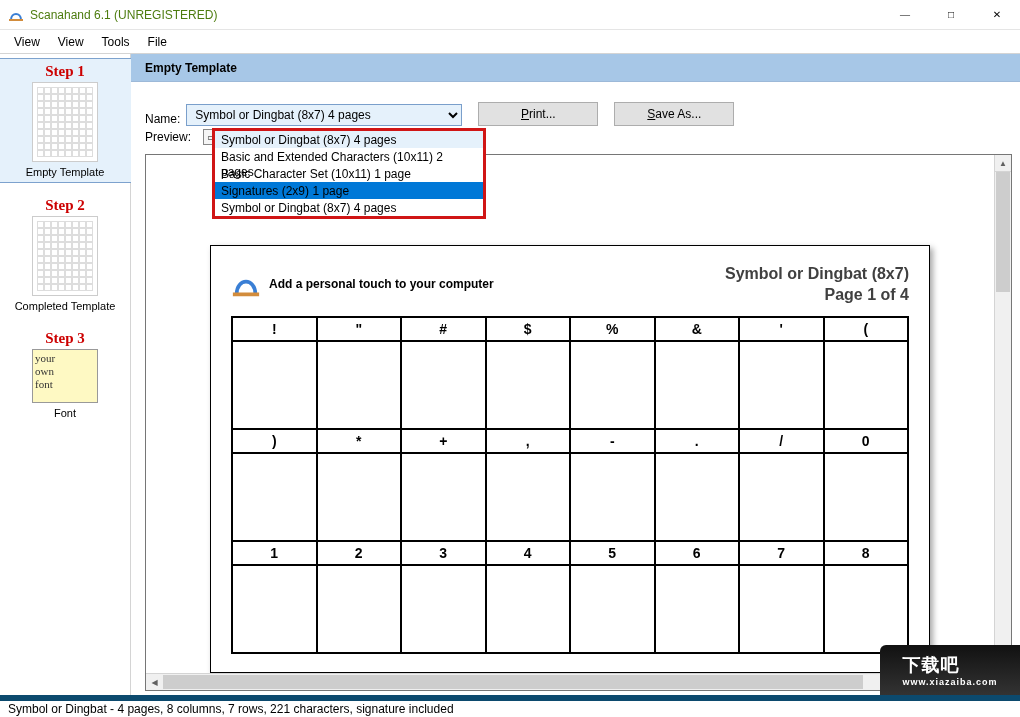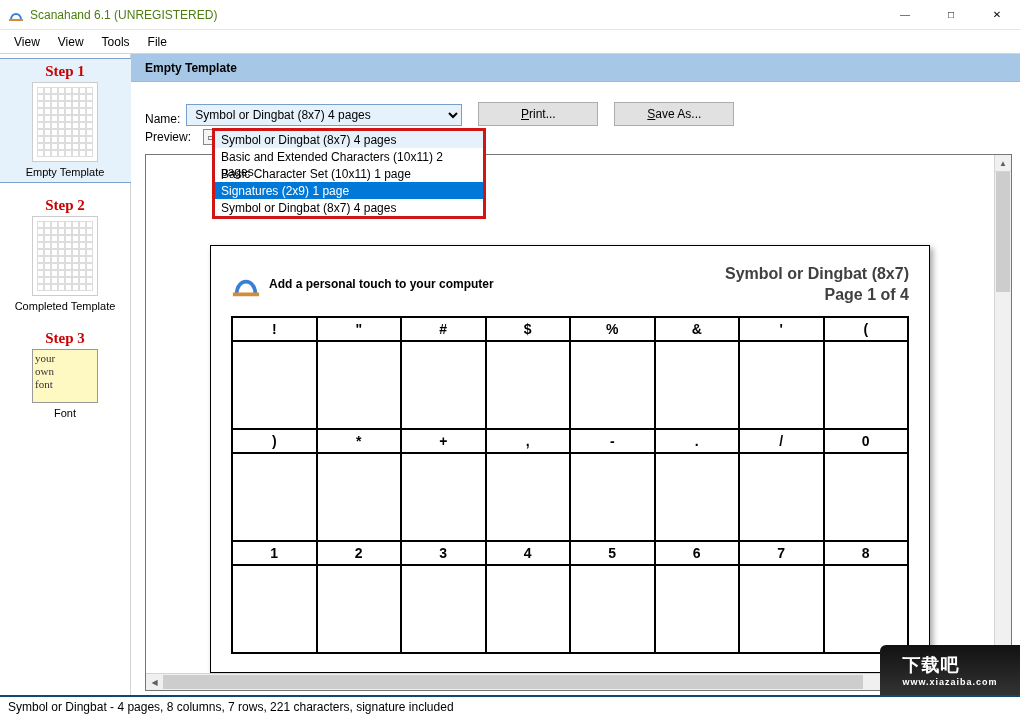--- a/index.html
+++ b/index.html
@@ -38,21 +38,21 @@
 
 .preview-row { display: flex; align-items: center; padding-left: 14px; height: 22px; position: relative; }
 .preview-row .lbl { font-size: 12px; }
 .zoom-icons { margin-left: 12px; display: flex; gap: 4px; align-items: center; }
 .zoom-icon { width: 16px; height: 16px; border: 1px solid #888; display: flex; align-items: center; justify-content: center; font-size: 8px; background: #f5f5f5; }
 
 
 .dropdown-list { position: absolute; left: 212px; top: 128px; width: 274px; background: #fff; border: 3px solid #d01515; z-index: 100; }
 .dropdown-list .opt { padding: 2px 6px; font-size: 12px; height: 17px; line-height: 15px; }
 .dropdown-list .opt.selected { background: #e5f1fb; }
-.dropdown-list .opt.highlighted { background: #0078d7; color: #ffffff; }
+.dropdown-list .opt.highlighted { background: #0078d7; color: #000000; }
 
 
 .preview-area { flex: 1; margin: 6px 8px 4px 14px; border: 1px solid #767676; position: relative; background: #aaa; overflow: hidden; }
 .preview-scroll { position: absolute; inset: 0 17px 17px 0; background: #fff; overflow: hidden; display: flex; justify-content: center; padding-top: 90px; }
 .scrollbar-v { position: absolute; right: 0; top: 0; bottom: 17px; width: 17px; background: #f0f0f0; border-left: 1px solid #d4d4d4; }
 .scrollbar-v .sb-btn { height: 17px; background: #f0f0f0; border-bottom: 1px solid #d4d4d4; display: flex; align-items: center; justify-content: center; font-size: 8px; color: #606060; }
 .scrollbar-v .sb-btn.bot { position: absolute; bottom: 0; width: 100%; border-top: 1px solid #d4d4d4; border-bottom: none; }
 .scrollbar-v .thumb { position: absolute; top: 17px; left: 1px; right: 1px; height: 120px; background: #cdcdcd; }
 .scrollbar-h { position: absolute; left: 0; right: 0; bottom: 0; height: 17px; background: #f0f0f0; border-top: 1px solid #d4d4d4; }
 .scrollbar-h .sb-btn { width: 17px; height: 17px; display: flex; align-items: center; justify-content: center; font-size: 8px; color: #606060; }
@@ -65,21 +65,21 @@
 .page-header { display: flex; align-items: center; margin-bottom: 10px; }
 .page-header .logo { width: 30px; height: 30px; margin-right: 8px; }
 .page-header .left-text { font-size: 12px; font-weight: bold; color: #000; line-height: 1.3; }
 .page-header .right-text { margin-left: auto; text-align: right; font-size: 16px; font-weight: bold; color: #404040; line-height: 1.3; }
 
 .grid-table { width: 100%; border-collapse: collapse; }
 .grid-table td { border: 2px solid #000; height: 24px; text-align: center; font-weight: bold; font-size: 14px; width: 12.5%; }
 .grid-table tr.empty td { height: 88px; font-weight: normal; }
 
 
-.status-bar { height: 22px; border-top: 2px solid #0c4a6e; display: flex; align-items: center; padding-left: 8px; font-size: 12px; color: #000; background: #fff; }
+.status-bar { height: 22px; border-top: 6px solid #0c4a6e; display: flex; align-items: center; padding-left: 8px; font-size: 12px; color: #000; background: #fff; }
 
 
 .watermark { position: absolute; right: 0; bottom: 22px; width: 140px; height: 50px; background: linear-gradient(#111,#333); color: #fff; font-size: 18px; font-weight: bold; display: flex; align-items: center; justify-content: center; border-radius: 6px 0 0 0; letter-spacing: 1px; }
 .watermark span.small { font-size: 9px; display: block; }
 
 
 .mini-grid { position: absolute; inset: 4px; display: grid; grid-template-columns: repeat(8,1fr); grid-template-rows: repeat(10,1fr); }
 .mini-grid div { border: .5px solid #ddd; }
 </style>
 </head>

